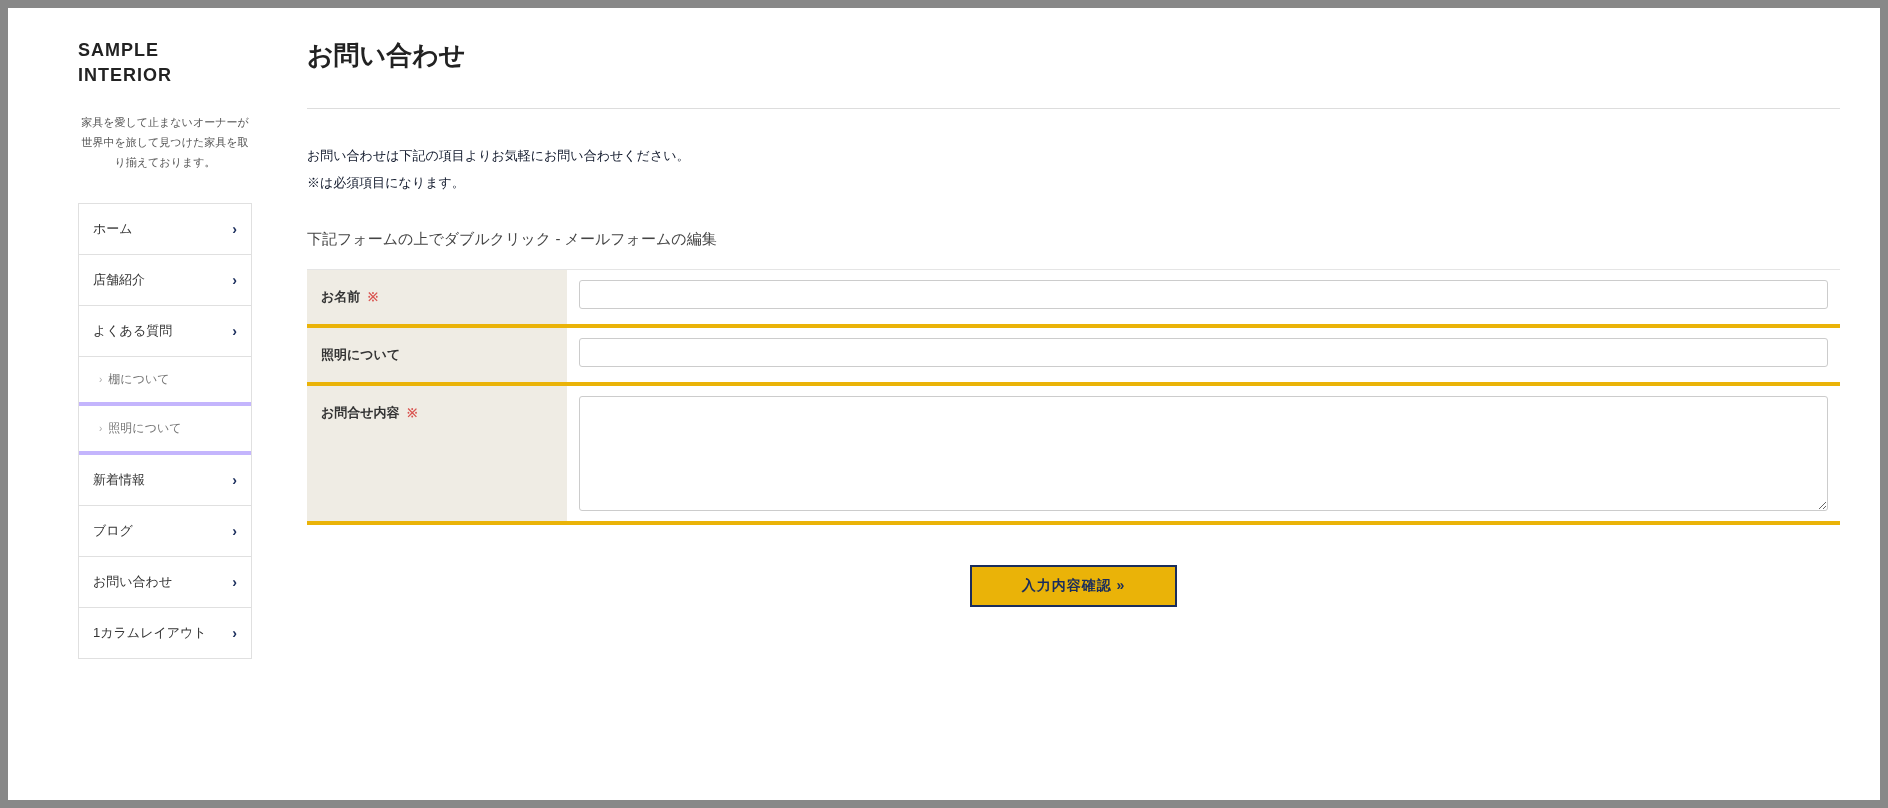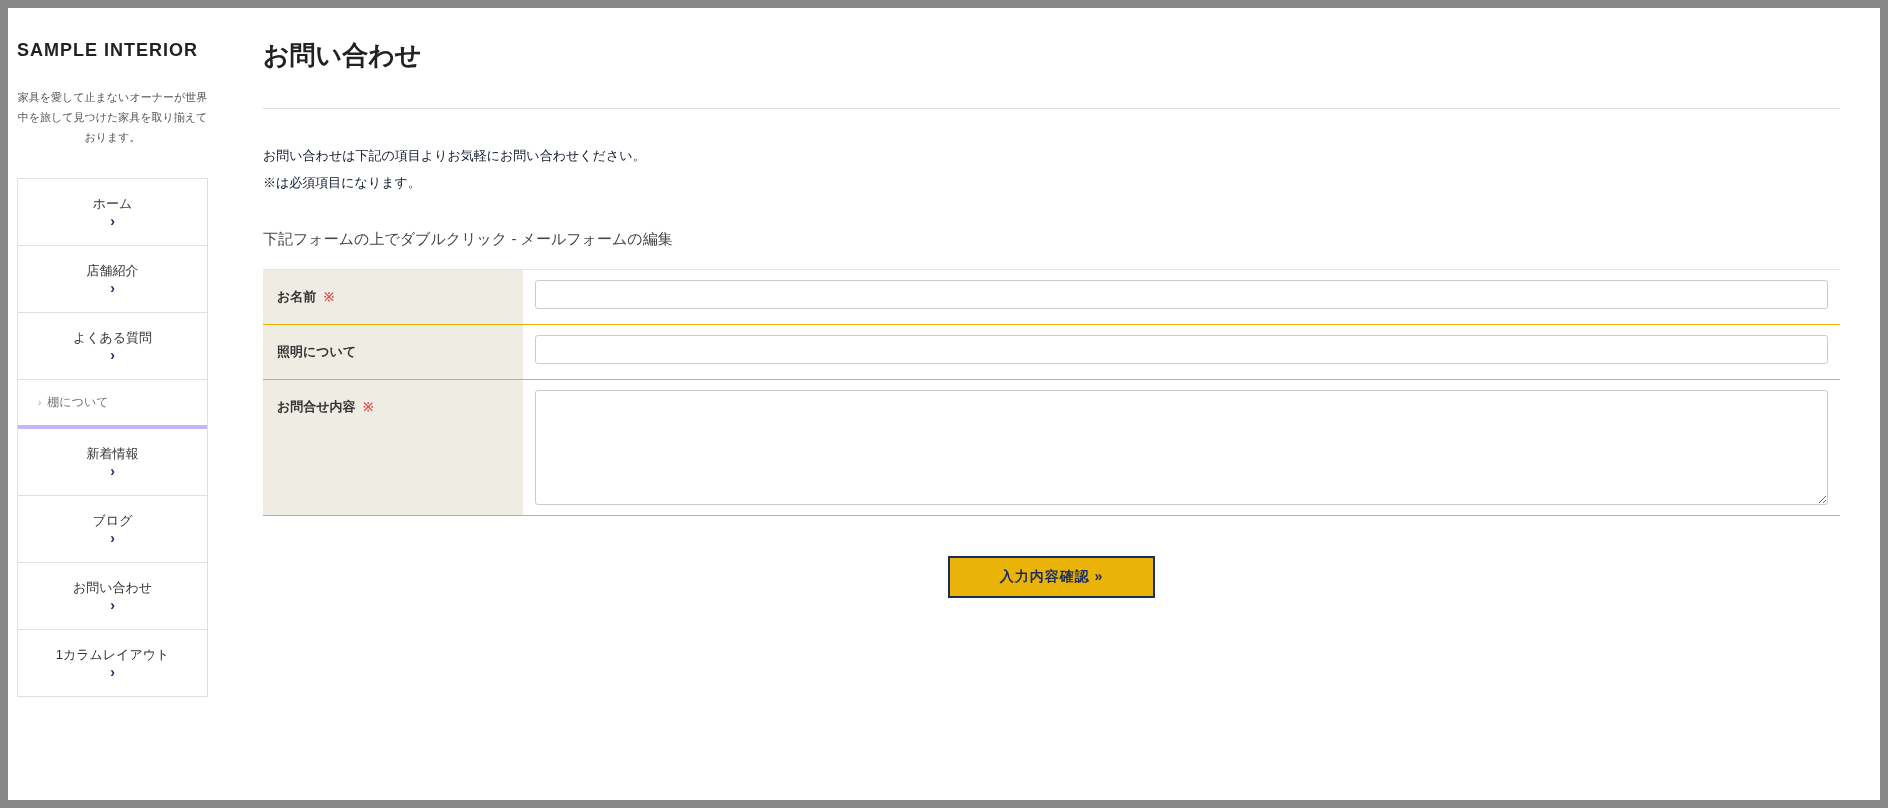--- a/index.html
+++ b/index.html
@@ -9,22 +9,23 @@
       padding: 8px;
       color: #333;
     }
     .page {
       background: #fff;
       display: flex;
       min-height: 792px;
     }
     .sidebar {
       width: 215px;
-      padding: 30px 15px 20px 9px;
+      padding: 30px 15px 20px 26px;
       flex-shrink: 0;
+      margin-left: 44px;
     }
     .site-title {
       font-size: 18px;
       font-weight: bold;
       letter-spacing: 1px;
       line-height: 1.4;
       margin-bottom: 25px;
       color: #222;
     }
     .site-desc {
@@ -41,21 +42,20 @@
     .nav-item {
       display: flex;
       align-items: center;
       justify-content: space-between;
       padding: 16px 14px;
       border-bottom: 1px solid #e0e0e0;
       font-size: 13px;
       color: #333;
       cursor: pointer;
       background: #fff;
-      flex-direction: column;
     }
     .nav-item .chev {
       color: #1a2d5c;
       font-weight: bold;
       font-size: 14px;
     }
     .nav-sub {
       padding: 14px 14px 14px 20px;
       border-bottom: 4px solid #c4b5fd;
       font-size: 12px;
@@ -91,21 +91,21 @@
       color: #444;
       margin: 35px 0 20px 0;
     }
     .form-table {
       width: 100%;
       border-collapse: collapse;
       border-top: 1px solid #e5e5e5;
     }
     .form-row {
       display: flex;
-      border-bottom: 1px solid #eab308;
+      border-bottom: 4px solid #eab308;
     }
     .form-label {
       width: 260px;
       flex-shrink: 0;
       background: #efece4;
       padding: 18px 14px;
       font-size: 13px;
       font-weight: bold;
       color: #333;
     }
@@ -170,20 +170,23 @@
         <span>店舗紹介</span>
         <span class="chev">›</span>
       </div>
       <div class="nav-item">
         <span>よくある質問</span>
         <span class="chev">›</span>
       </div>
       <div class="nav-sub">
         <span class="sub-chev">›</span><span>棚について</span>
       </div>
+      <div class="nav-sub">
+        <span class="sub-chev">›</span><span>照明について</span>
+      </div>
       <div class="nav-item">
         <span>新着情報</span>
         <span class="chev">›</span>
       </div>
       <div class="nav-item">
         <span>ブログ</span>
         <span class="chev">›</span>
       </div>
       <div class="nav-item">
         <span>お問い合わせ</span>

